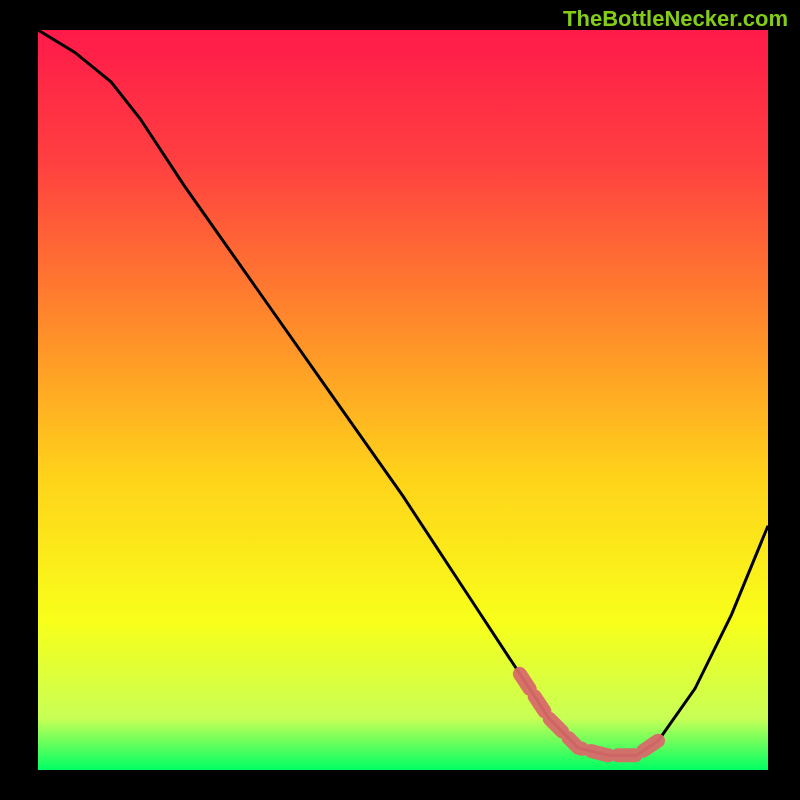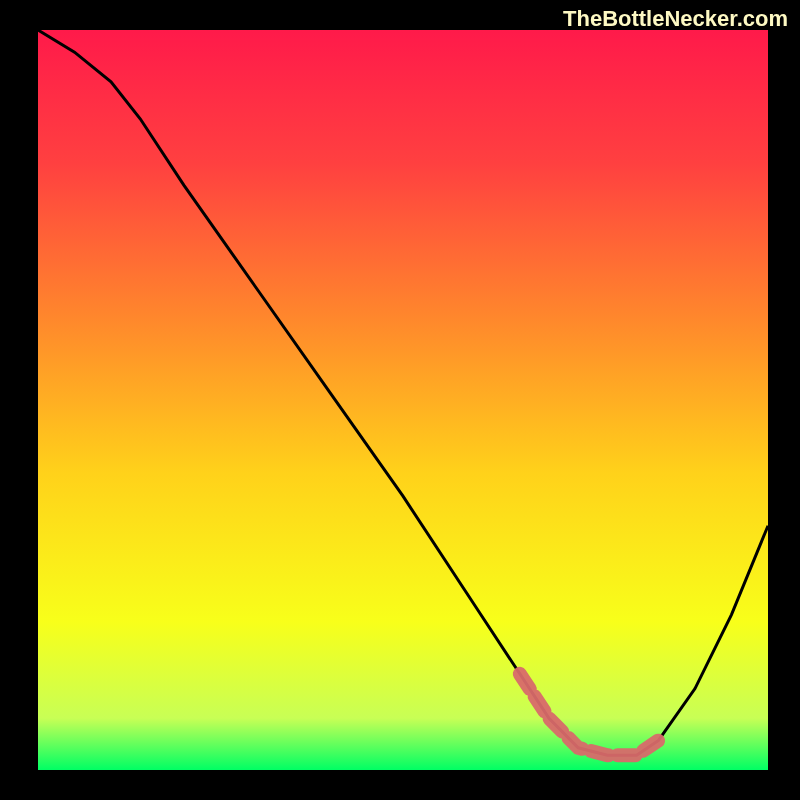--- a/index.html
+++ b/index.html
@@ -12,21 +12,21 @@
   }
   .chart-container {
     position: relative;
     width: 800px;
     height: 800px;
   }
   .watermark {
     position: absolute;
     top: 6px;
     right: 12px;
-    color: #fef9c3;
+    color: #84cc16;
     font-family: Arial, Helvetica, sans-serif;
     font-size: 22px;
     font-weight: bold;
     z-index: 10;
   }
   svg.plot {
     position: absolute;
     left: 0;
     top: 0;
     width: 800px;

